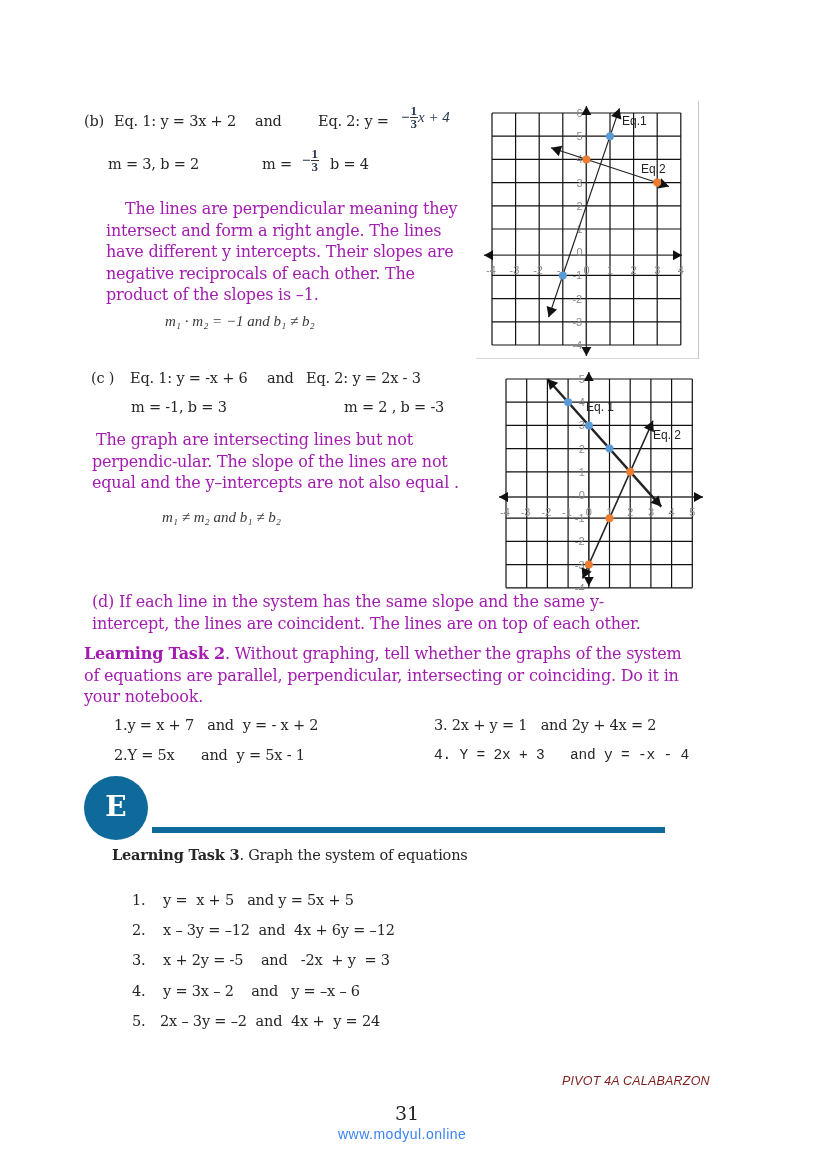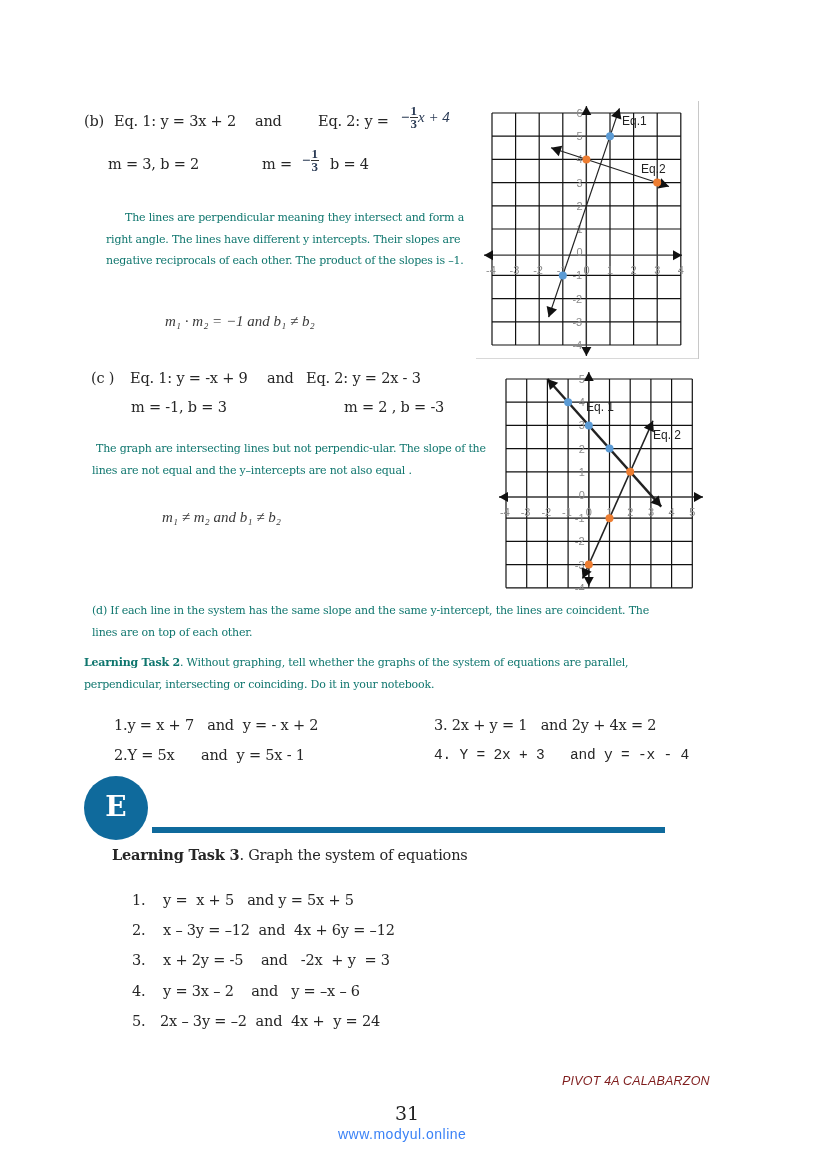--- a/index.html
+++ b/index.html
@@ -1,20 +1,20 @@
 <!DOCTYPE html>
 <html><head>
   <meta charset="utf-8">
   <style>
     html, body { margin: 0; padding: 0; background: #ffffff; }
     body { width: 826px; height: 1169px; position: relative; overflow: hidden;
            font-family: "DejaVu Serif", "Liberation Serif", serif; color: #222; }
     .abs { position: absolute; white-space: nowrap; }
     .t { font-size: 14.5px; font-family: "DejaVu Serif", serif; color: #262626; letter-spacing: -0.2px; }
-    .para { font-size: 11px; line-height: 21.5px; color: #0f766e; white-space: normal; letter-spacing: -0.2px; margin-top: 9px; }
+    .para { font-size: 16px; line-height: 21.5px; color: #a21caf; white-space: normal; letter-spacing: -0.2px; }
     .math { font-family: "Liberation Serif", "DejaVu Serif", serif; font-style: italic; font-size: 15px; color: #3a3a3a; }
     .frac { display: inline-block; vertical-align: middle; text-align: center; line-height: 12px; font-family: "Liberation Serif", serif; font-weight: bold; font-size: 13px; color: #2b3b55; }
     .frac .num { display: block; border-bottom: 1.4px solid #333; padding: 0 1px; }
     .frac .den { display: block; }
     .bold { font-weight: bold; }
     svg text { font-family: "Liberation Sans", sans-serif; }
     .section-circle { position: absolute; left: 84px; top: 776px; width: 64px; height: 64px; border-radius: 50%; background: #0f6a9c; color: #fff; font-family: "DejaVu Serif", serif; font-weight: bold; font-size: 28px; text-align: center; line-height: 62px; }
     .section-bar { position: absolute; left: 152px; top: 827px; width: 513px; height: 6px; background: #0f6a9c; }
     .footer-tag { font-family: "Liberation Sans", sans-serif; font-style: italic; font-size: 12.5px; color: #7f1d1d; letter-spacing: 0.2px; }
     .page-num { font-size: 19px; }
@@ -106,21 +106,21 @@
       <circle cx="181.20000000000002" cy="82.6" r="4" fill="#ed7d31"></circle>
     </g>
   <text x="146" y="25" font-size="12" fill="#222">Eq.1</text>
   <text x="165" y="73" font-size="12" fill="#222">Eq.2</text>
 </svg>
 
 <div class="abs" style="left:698px; top:101px; width:1px; height:258px; background:#c8c8c8;"></div>
 <div class="abs" style="left:476px; top:358px; width:222px; height:1px; background:#d8d8d8;"></div>
 
 <div class="abs t" style="left:91px; top:370px;">(c )</div>
-<div class="abs t" style="left:130px; top:370px;">Eq. 1: y =  -x + 9</div>
+<div class="abs t" style="left:130px; top:370px;">Eq. 1: y =  -x + 6</div>
 <div class="abs t" style="left:267px; top:370px;">and</div>
 <div class="abs t" style="left:306px; top:370px;">Eq. 2:  y = 2x - 3</div>
 <div class="abs t" style="left:131px; top:399px;">m = -1, b = 3</div>
 <div class="abs t" style="left:344px; top:399px;">m = 2 ,  b = -3</div>
 <div class="abs para" style="left:92px; top:429px; width:395px; text-indent:4px;">The graph are intersecting lines but not perpendic-ular.  The slope of the lines are not equal and the y–intercepts are not also equal .</div>
 <div class="abs math" style="left:162px; top:509px;">m₁  ≠  m₂     and     b₁ ≠  b₂</div>
 
 <svg class="abs" style="left:495px; top:368px;" width="215" height="222">
   <g id="gc-grid">
       <line x1="11" y1="11" x2="11" y2="219.79999999999998" stroke="#111" stroke-width="1.2"></line>

